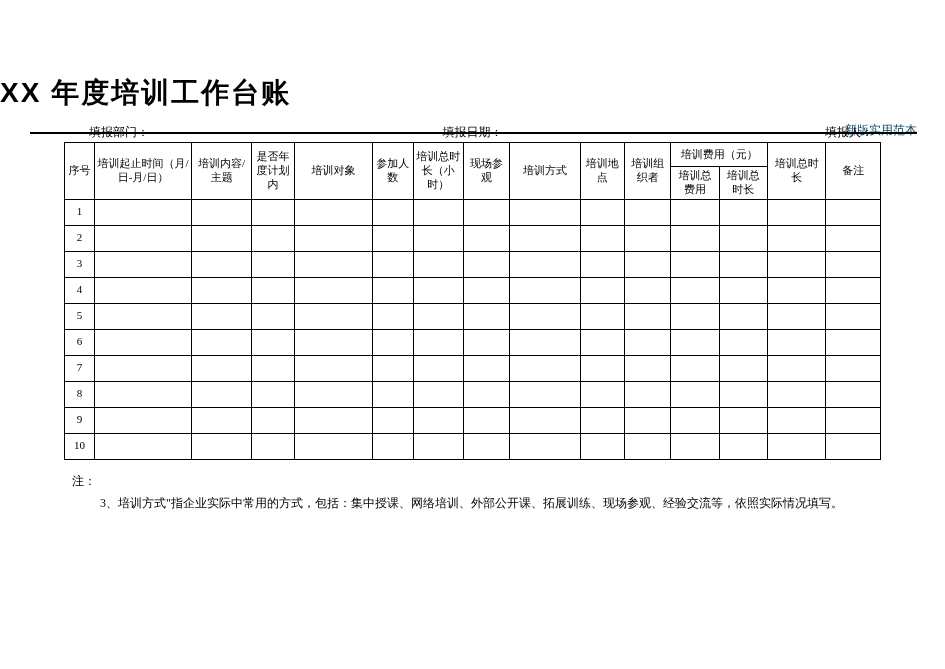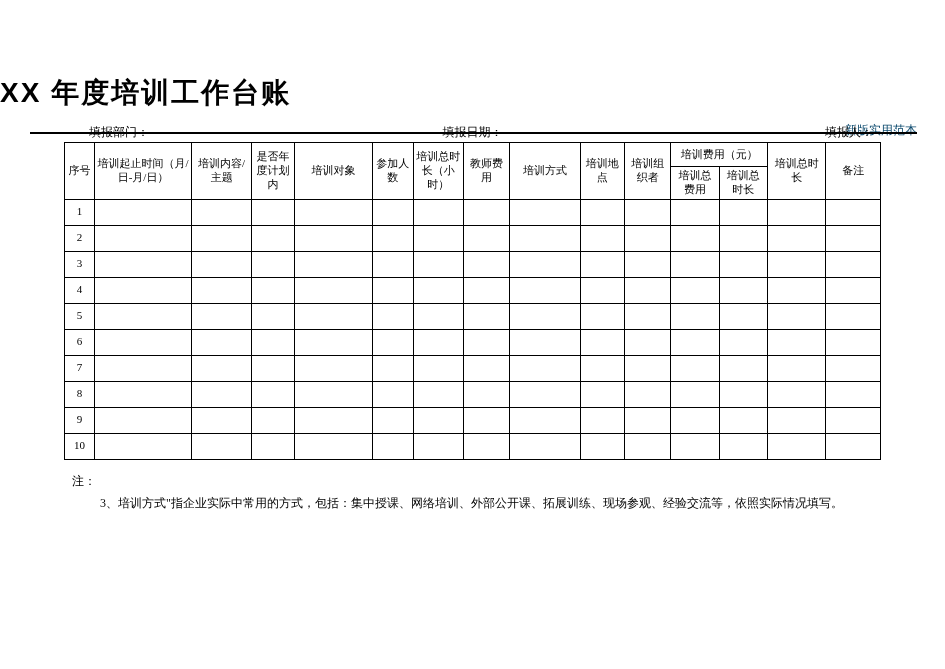--- a/index.html
+++ b/index.html
@@ -73,21 +73,21 @@
       </colgroup>
       <thead class="header-rows">
         <tr>
           <th rowspan="2">序号</th>
           <th rowspan="2">培训起止时间（月/日-月/日）</th>
           <th rowspan="2">培训内容/主题</th>
           <th rowspan="2">是否年度计划内</th>
           <th rowspan="2">培训对象</th>
           <th rowspan="2">参加人数</th>
           <th rowspan="2">培训总时长（小时）</th>
-          <th rowspan="2">教师费用</th>
+          <th rowspan="2">现场参观</th>
           <th rowspan="2">培训方式</th>
           <th rowspan="2">培训地点</th>
           <th rowspan="2">培训组织者</th>
           <th colspan="2">培训费用（元）</th>
           <th rowspan="2">培训总时长</th>
           <th rowspan="2">备注</th>
         </tr>
         <tr>
           <th>培训总费用</th>
           <th>培训总时长</th>

